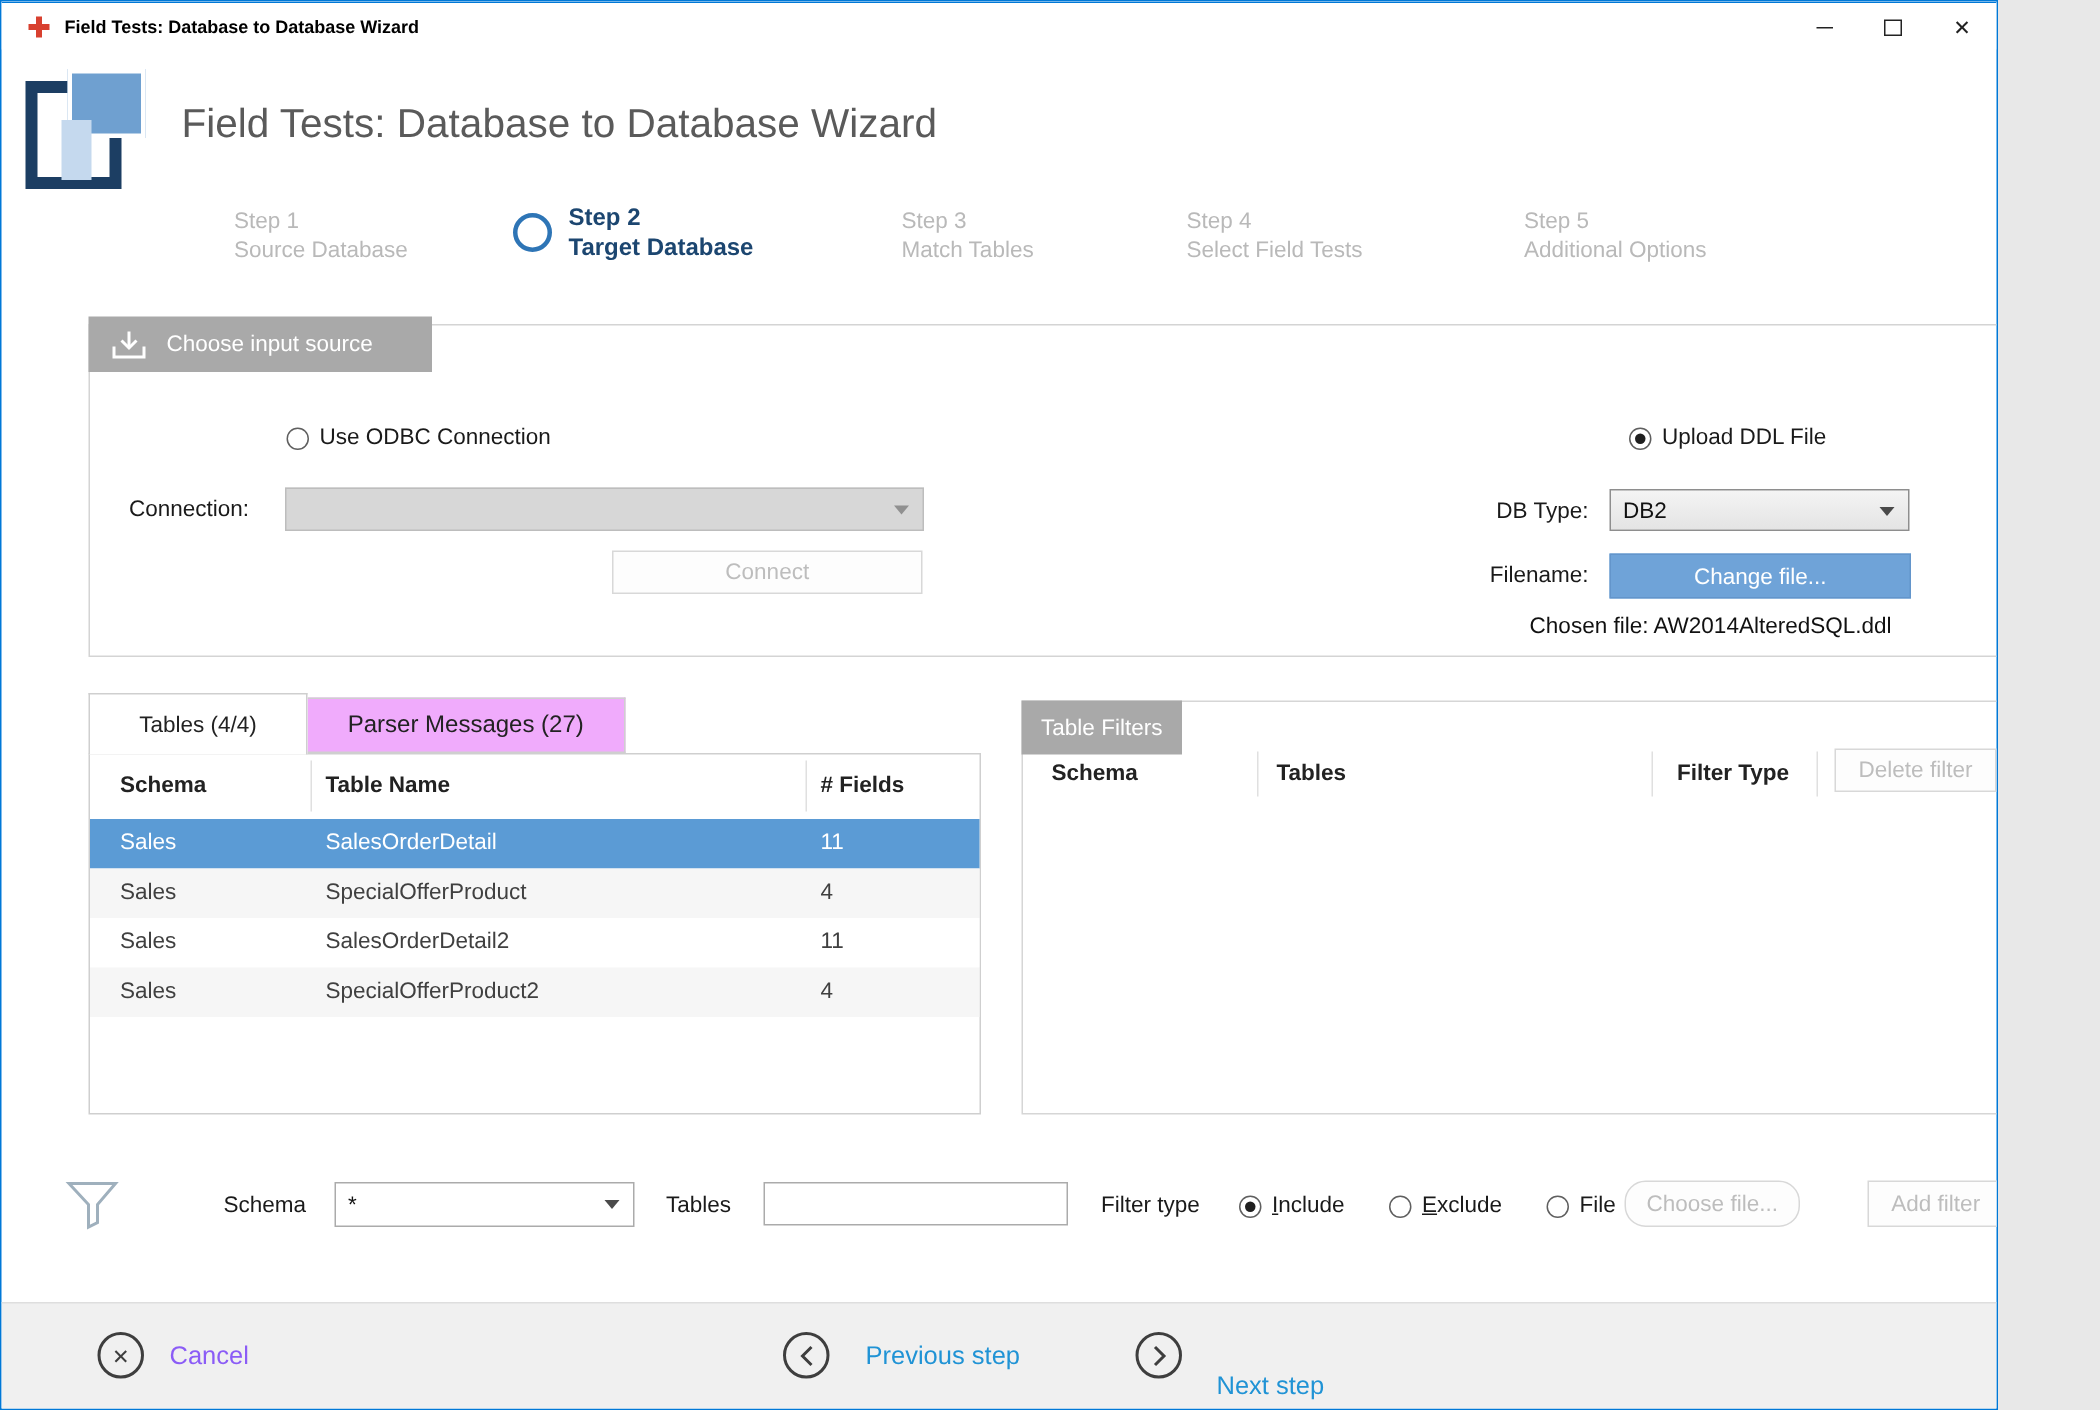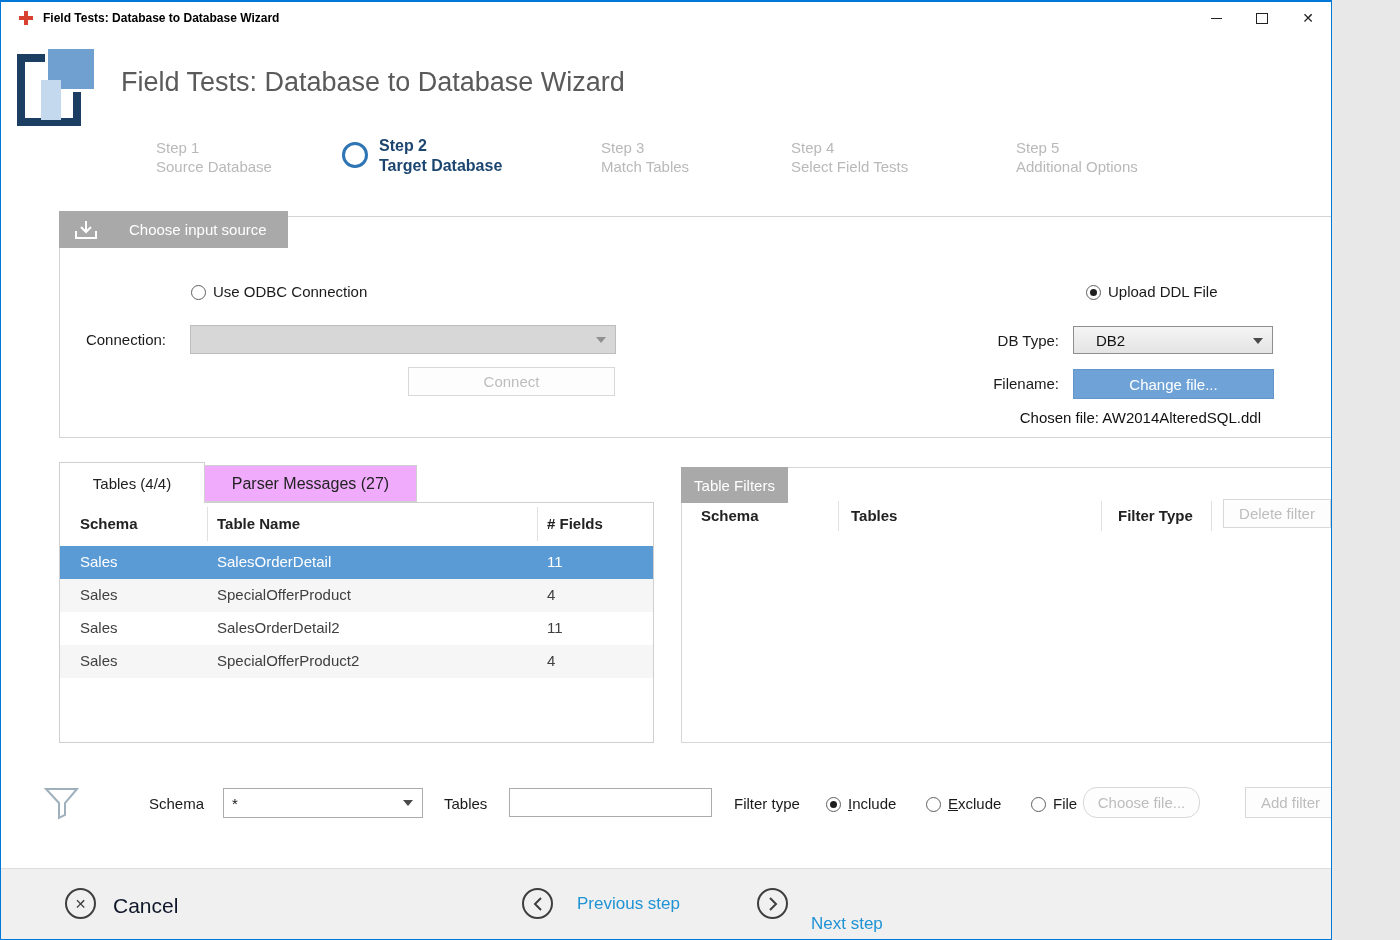--- a/index.html
+++ b/index.html
@@ -31,41 +31,41 @@
   
   .step{top:137px;font-size:15px;line-height:19px;color:#b9b9b9;}
   .step span{display:block;}
   .step.active{color:#1c4670;font-weight:700;font-size:16px;line-height:20px;}
   .s1{left:155px}.s2{left:378px;top:135px}.s3{left:600px}.s4{left:790px}.s5{left:1015px}
   .stepcircle{left:341px;top:141px;width:20px;height:20px;border:3px solid #2e75b6;border-radius:50%;background:#fff;}
 
   
   .panel1{left:58px;top:215px;width:1285px;height:222px;border:1px solid #d4d4d4;box-sizing:border-box;}
   .plabel{background:#a9a9a9;color:#fff;font-size:15px;display:flex;align-items:center;z-index:3;box-sizing:border-box;}
-  .plabel1{left:58px;top:210px;width:229px;height:37px;gap:18px;}
+  .plabel1{left:58px;top:210px;width:229px;height:37px;}
   .plabel1 svg{margin-left:14px;}
   .plabel1 .ptxt{margin-left:12px;}
   .plabel2{left:680px;top:466px;width:107px;height:36px;justify-content:center;}
 
   .radio{width:15px;height:15px;border:1px solid #5f5f5f;border-radius:50%;background:#fff;box-sizing:border-box;}
   .radio.sel:after{content:"";position:absolute;left:3px;top:3px;width:7px;height:7px;border-radius:50%;background:#1f1f1f;}
   .flabel{font-size:15px;color:#1a1a1a;}
 
   .r-odbc{left:190px;top:284px}.lbl-odbc{left:212px;top:282px}
   .r-ddl{left:1085px;top:284px}.lbl-ddl{left:1107px;top:282px}
   .lbl-conn{left:60px;top:330px;width:105px;text-align:right;}
   .combo-dis{left:189px;top:324px;width:426px;height:29px;background:#d7d7d7;border:1px solid #bdbdbd;box-sizing:border-box;}
   .chev{width:0;height:0;border-left:5px solid transparent;border-right:5px solid transparent;border-top:6px solid #909090;position:absolute;right:9px;top:11px;}
   .chev.dark{border-top-color:#4a4a4a;}
   .btn{box-sizing:border-box;font-size:15px;display:flex;align-items:center;justify-content:center;}
   .btn-dis{border:1px solid #d8d8d8;background:#fdfdfd;color:#bdbdbd;}
   .b-manage{left:189px;top:366px;width:207px;height:29px;}
   .b-connect{left:407px;top:366px;width:207px;height:29px;}
   .lbl-dbtype{left:958px;top:331px;width:100px;text-align:right;}
-  .combo-db{left:1072px;top:325px;width:200px;height:28px;background:linear-gradient(#f4f4f4,#e4e4e4);border:1px solid #8e8e8e;box-sizing:border-box;font-size:15px;color:#111;display:flex;align-items:center;padding-left:22px;}
+  .combo-db{left:1072px;top:325px;width:200px;height:28px;background:linear-gradient(#f4f4f4,#e4e4e4);border:1px solid #8e8e8e;box-sizing:border-box;font-size:15px;color:#111;display:flex;align-items:center;padding-left:8px;}
   .lbl-filename{left:958px;top:374px;width:100px;text-align:right;}
   .b-changefile{left:1072px;top:368px;width:201px;height:30px;background:#6fa3d8;border:1px solid #6395cb;color:#fff;}
   .chosen{right:70px;top:408px;font-size:15px;color:#111;}
 
   
   .tab-tables{left:58px;top:461px;width:146px;height:41px;background:#fff;border:1px solid #cfcfcf;border-bottom:none;z-index:2;display:flex;align-items:center;justify-content:center;font-size:15px;color:#222;box-sizing:border-box;}
   .tab-parser{left:204px;top:464px;width:212px;height:37px;background:#f0abfc;border:1px solid #cfcfcf;border-left:none;box-sizing:border-box;display:flex;align-items:center;justify-content:center;font-size:16px;color:#222;}
   .tablebox{left:58px;top:501px;width:595px;height:241px;border:1px solid #cfcfcf;box-sizing:border-box;background:#fff;}
   .th{position:absolute;top:12px;font-size:15px;font-weight:700;color:#222;}
   .th1{left:20px}.th2{left:157px}.th3{left:487px}
@@ -99,21 +99,21 @@
   .r-exc{left:925px;top:796px}.lbl-exc{left:947px;top:794px}
   .r-file{left:1030px;top:796px}.lbl-file{left:1052px;top:794px}
   .mn{text-decoration:underline;}
   .b-choosefile{left:1082px;top:786px;width:117px;height:31px;border-radius:14px;}
   .b-addfilter{left:1244px;top:786px;width:91px;height:31px;}
 
   
   .footer{left:0;top:867px;width:100%;height:73px;background:#f0f0f0;border-top:1px solid #dedede;box-sizing:border-box;}
   .fcircle{width:31px;height:31px;border:2px solid #3e3e3e;border-radius:50%;box-sizing:border-box;display:flex;align-items:center;justify-content:center;color:#3e3e3e;background:transparent;}
   .c-cancel{left:64px;top:887px;font-size:14px;}
-  .t-cancel{left:112px;top:893px;font-size:21px;color:#0f172a;}
+  .t-cancel{left:112px;top:893px;font-size:17px;color:#8b5cf6;}
   .c-prev{left:521px;top:887px;}
   .t-prev{left:576px;top:893px;font-size:17px;color:#2093d5;}
   .c-next{left:756px;top:887px;}
   .t-next{left:810px;top:893px;font-size:17px;color:#2093d5;margin-top:20px;}
 </style>
 </head>
 <body>
 
 <div class="win">
 

